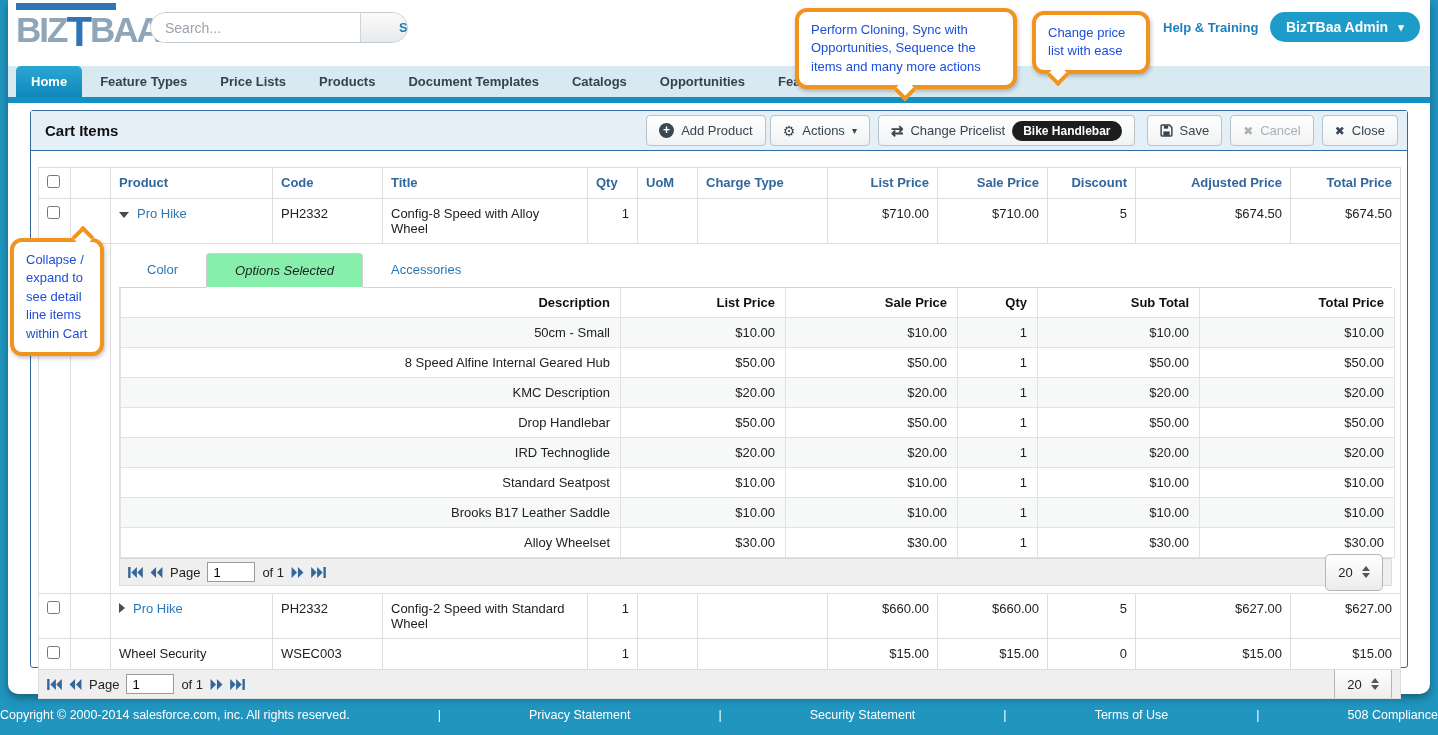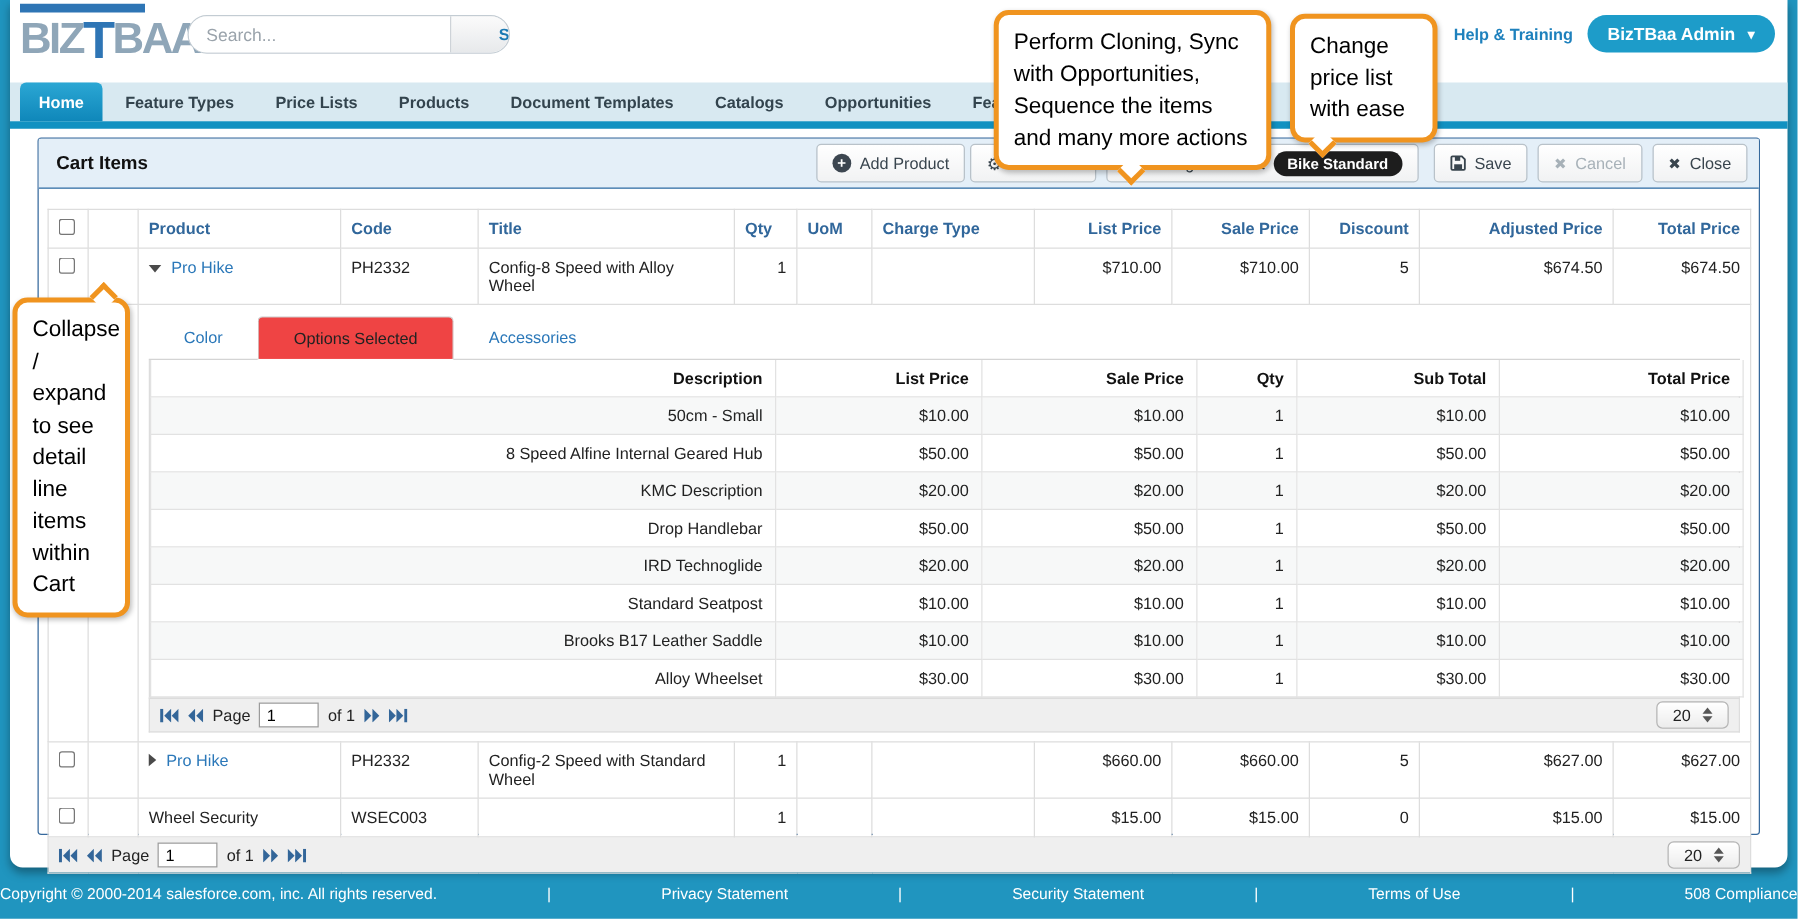--- a/index.html
+++ b/index.html
@@ -77,56 +77,56 @@
   a.plink { color:#2b78b9; text-decoration:none; cursor:pointer; }
   .tri-down { display:inline-block; width:0; height:0; border-left:5px solid transparent;
     border-right:5px solid transparent; border-top:6px solid #4a4a4a; margin-right:8px; cursor:pointer; }
   .tri-right { display:inline-block; width:0; height:0; border-top:5px solid transparent;
     border-bottom:5px solid transparent; border-left:6px solid #4a4a4a; margin-right:8px; cursor:pointer; }
   td.detail-cell { padding:8px 8px 10px 8px; }
 
   
   .dtabs { display:flex; border-bottom:1px solid #d4d4d4; margin-top:2px; }
   .dtab { padding:9px 28px; font-size:13px; color:#2b78b9; cursor:pointer; position:relative; }
-  .dtab.active { color:#222; background:#ef4444; border:1px solid #cfcfcf; border-bottom:1px solid #fff;
-    border-radius:4px 4px 0 0; margin-bottom:-1px; }
+  .dtab.active { color:#222; background:#86efac; border:1px solid #cfcfcf; border-bottom:1px solid #fff;
+    border-radius:4px 4px 0 0; margin-bottom:-1px;font-style:italic; }
   table.detail { width:100%; border-collapse:collapse; table-layout:fixed; font-size:13px; color:#222; }
   table.detail th, table.detail td { border:1px solid #e2e2e2; border-top:none; padding:7px 10px;
     text-align:right; }
   table.detail thead th { font-weight:bold; color:#111; height:29px; border-top:none; }
   table.detail tbody tr:nth-child(odd) td { background:#f7f8f8; }
   .dwrap { border-left:1px solid #ddd; border-right:1px solid #ddd; }
 
   
   .pager { display:flex; align-items:center; gap:7px; height:28px; background:#efefef;
     border:1px solid #ddd; border-top:1px solid #d6d6d6; padding:0 8px; font-size:13px; color:#222; }
   .pager svg { display:block; cursor:pointer; }
   .page-input { width:48px; height:20px; border:1px solid #9b9b9b; font-size:13px; padding:2px 5px;
     font-family:"Liberation Sans", sans-serif; }
-  .pagesize { margin-left:auto; width:58px; height:22px; border:1px solid #b5b5b5; border-radius:5px;
+  .pagesize { margin-left:auto; width:58px; height:37px; border:1px solid #b5b5b5; border-radius:5px;
     background:linear-gradient(#ffffff,#ececec); display:flex; align-items:center; justify-content:center;
     gap:9px; font-size:13px; cursor:pointer; }
   .stepper { display:flex; flex-direction:column; gap:2px; }
   .stepper .up { width:0; height:0; border-left:4px solid transparent; border-right:4px solid transparent;
     border-bottom:5px solid #555; }
   .stepper .down { width:0; height:0; border-left:4px solid transparent; border-right:4px solid transparent;
     border-top:5px solid #555; }
   td.pager-cell { padding:0 !important; }
   td.pager-cell .pager { border:none; }
 
   
   .footer { position:absolute; left:0; top:694px; width:1438px; height:41px;
     display:flex; align-items:center; justify-content:space-between; gap:6px;
     color:#fff; font-size:12.5px; }
   .footer a { color:#fff; text-decoration:none; }
   .footer .sep { color:#fff; }
 
   
   .callout { position:absolute; z-index:60; background:#fff; border:4px solid #f0941f;
-    border-radius:12px; padding:9px 12px; font-size:18px; color:#000000; line-height:1.42;
+    border-radius:12px; padding:9px 12px; font-size:13px; color:#1d4ed8; line-height:1.42;
     box-shadow:1px 2px 4px rgba(0,0,0,.25); }
   .ptr { position:absolute; width:16px; height:16px; background:#fff; transform:rotate(45deg); }
   .ptr-down { bottom:-13px; border-right:4px solid #f0941f; border-bottom:4px solid #f0941f; }
   .ptr-up { top:-13px; border-left:4px solid #f0941f; border-top:4px solid #f0941f; }
   .co-actions { left:795px; top:8px; width:222px; }
   .co-actions .ptr { left:98px; }
   .co-pricelist { left:1032px; top:11px; width:118px; }
   .co-pricelist .ptr { left:14px; }
   .co-collapse { left:10px; top:238px; width:94px; }
   .co-collapse .ptr { right:9px; }
@@ -202,21 +202,21 @@
           <span>Add Product</span>
         </button>
         <button class="btn gap4">
           <span class="icon-gear">⚙</span>
           <span>Actions</span>
           <span class="icon-caret">▾</span>
         </button>
         <button class="btn gap8">
           <span class="icon-swap">⇄</span>
           <span>Change Pricelist</span>
-          <span class="badge">Bike Standard</span>
+          <span class="badge">Bike Handlebar</span>
         </button>
         <button class="btn gap12">
           <svg width="13" height="13" viewBox="0 0 14 14">
               <path fill="none" stroke="#39454e" stroke-width="1.6" d="M1.2 2.2 a1 1 0 0 1 1-1 h8 l2.6 2.6 v8 a1 1 0 0 1 -1 1 h-9.6 a1 1 0 0 1 -1 -1 Z"></path>
               <rect x="4.2" y="1.6" width="4.6" height="3.4" fill="#39454e"></rect>
               <rect x="3.6" y="8" width="6.8" height="4.6" fill="#39454e"></rect>
             </svg>
           <span>Save</span>
         </button>
         <button class="btn disabled gap8">

